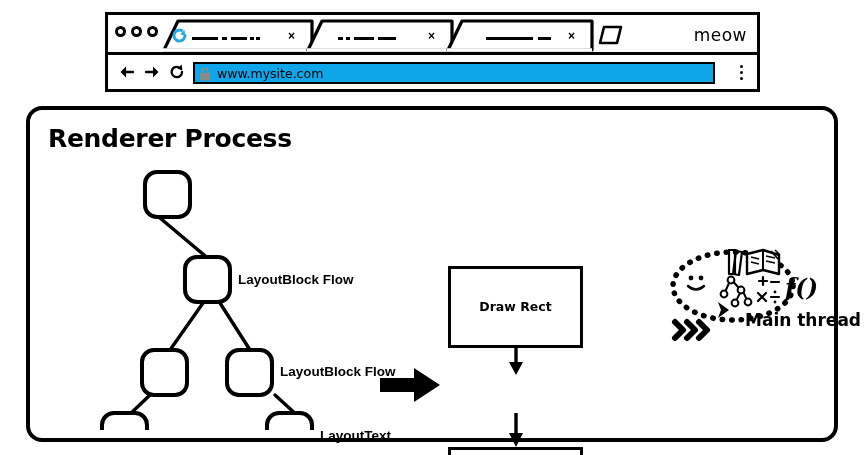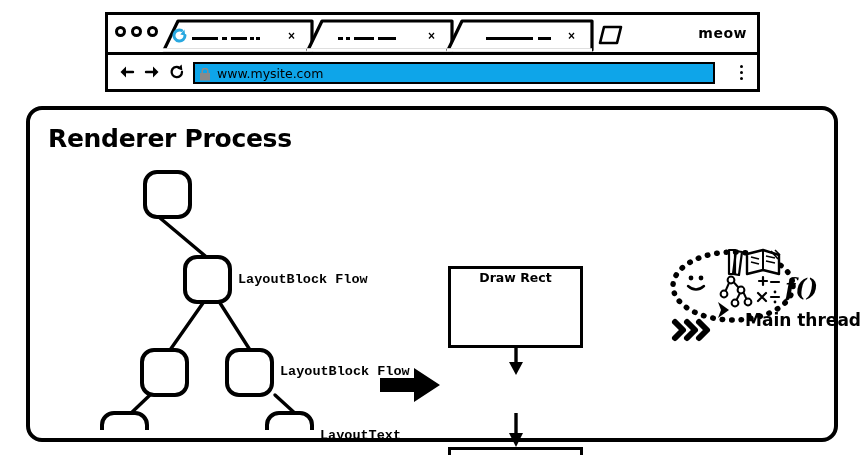--- a/index.html
+++ b/index.html
@@ -93,22 +93,22 @@
     top: 10px;
     width: 28px;
     height: 20px;
   }
 
   #brand-meow {
     position: absolute;
     right: 10px;
     top: 10px;
     font-family: "DejaVu Sans", sans-serif;
-    font-size: 14px;
-    font-weight: bold;
+    font-size: 17px;
+    font-weight: normal;
     letter-spacing: 0.5px;
   }
 
   #toolbar {
     position: absolute;
     left: 0;
     top: 40px;
     width: 100%;
     height: 37px;
     box-sizing: border-box;
@@ -191,21 +191,21 @@
   
   #layout-tree {
     position: absolute;
     left: 40px;
     top: 50px;
     width: 330px;
     height: 270px;
   }
   .tree-label {
     position: absolute;
-    font-family: Liberation Mono, monospace;
+    font-family: Liberation Sans, sans-serif;
     font-size: 13.5px;
     font-weight: bold;
     white-space: nowrap;
   }
 
   
   #flow-arrow {
     position: absolute;
     left: 350px;
     top: 255px;
@@ -218,21 +218,21 @@
     position: absolute;
     border: 3px solid #000000;
     background: #ffffff;
     box-sizing: border-box;
     text-align: center;
     font-family: "DejaVu Sans", sans-serif;
     font-size: 12.5px;
     font-weight: bold;
     line-height: 18px;
     display: flex;
-    flex-direction: row;
+    flex-direction: column;
     justify-content: center;
   }
   #paint-box-1 { left: 418px; top: 156px; width: 135px; height: 82px; }
   #paint-box-2 { left: 418px; top: 265px; width: 135px; height: 38px; }
   #paint-box-3 { left: 418px; top: 337px; width: 135px; height: 78px; }
 
   .v-arrow {
     position: absolute;
     left: 478px;
     width: 16px;

